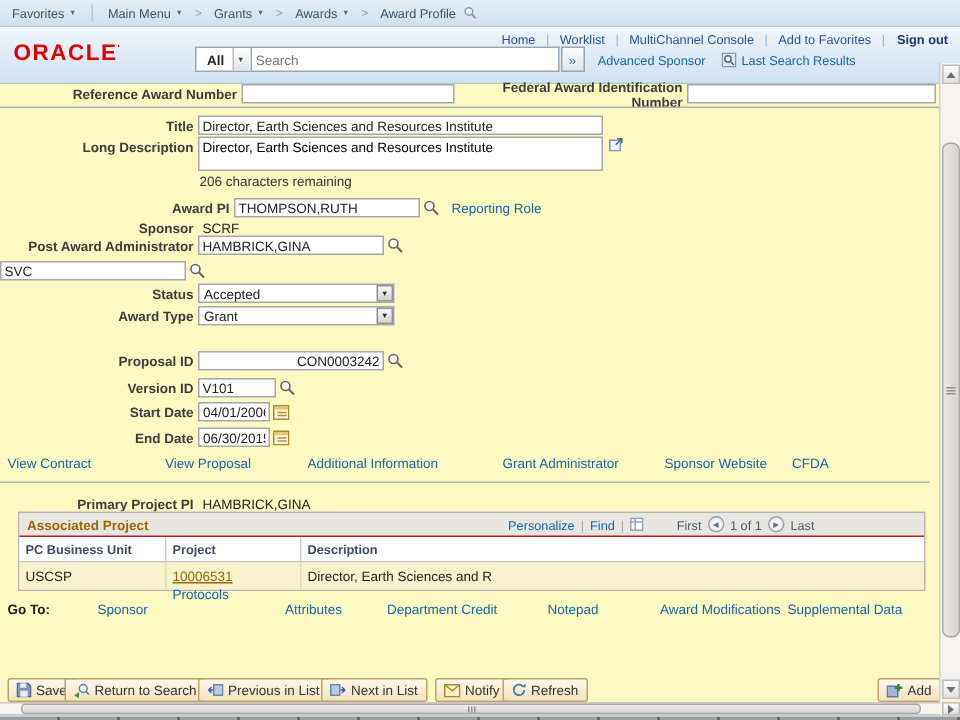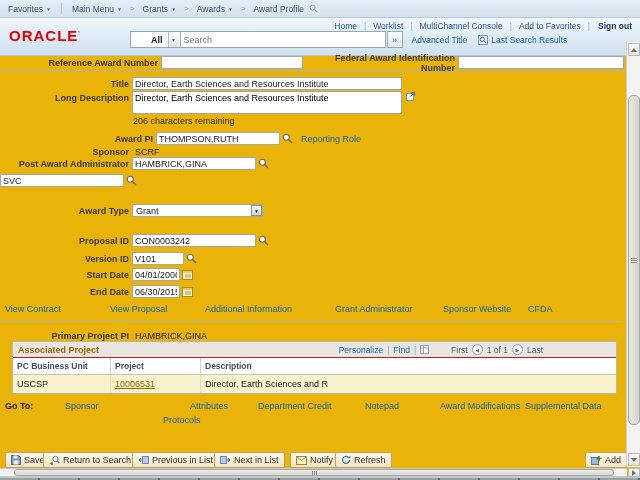--- a/index.html
+++ b/index.html
@@ -1,16 +1,16 @@
 <!DOCTYPE html>
 <html><head>
 <meta charset="utf-8">
 <style>
   html,body{margin:0;padding:0;background:#fff;}
-  .screen{position:relative;width:640px;height:480px;background:#eab308;overflow:hidden;
+  .screen{position:relative;width:640px;height:480px;background:#fef9c3;overflow:hidden;
     font-family:"Liberation Sans",sans-serif;font-size:9px;color:#222;}
   a{text-decoration:none;}
   .hlink{color:#1265b0;cursor:pointer;}
   
   .crumbbar{position:absolute;top:0;left:0;width:640px;height:18px;box-sizing:border-box;
     background:linear-gradient(#e4eef6,#d2e1ee);border-bottom:1px solid #b9cbdb;
     display:flex;align-items:center;padding-left:8px;color:#3d5166;font-size:8.5px;}
   .crumb{display:inline-flex;align-items:center;gap:3px;cursor:pointer;}
   .caret{font-size:5px;color:#5a6d80;}
   .sepline{width:1px;height:11px;background:#b7c7d5;margin:0 10px;}
@@ -19,21 +19,21 @@
   .headerband{position:absolute;top:18px;left:0;width:640px;height:37px;
     background:linear-gradient(#f0f6fb,#cfe1ef);border-bottom:1px solid #b2c8da;}
   .logo{position:absolute;left:9px;top:9px;font-size:15px;font-weight:bold;color:#e00000;letter-spacing:1px;}
   .logo sup{font-size:6px;}
   .utilbar{position:absolute;top:3px;right:8px;display:flex;align-items:center;font-size:8.5px;}
   .utillink{color:#27509b;margin:0 7px;cursor:pointer;}
   .utilsep{color:#9fb3c6;}
   .signout{color:#1d3a70;font-weight:bold;margin-left:8px;cursor:pointer;}
   .searchrow{position:absolute;top:13px;left:130px;display:flex;align-items:center;height:17px;}
   .scopebox{display:flex;align-items:center;height:17px;box-sizing:border-box;border:1px solid #9aa7b2;
-    background:#fff;padding-left:20px;cursor:pointer;}
+    background:#fff;padding-left:7px;cursor:pointer;}
   .scopeval{font-weight:bold;margin-right:5px;}
   .ddarrow{width:10px;height:15px;display:flex;align-items:center;justify-content:center;
     background:linear-gradient(#fff,#dde3e8);border-left:1px solid #b5bec6;font-size:5px;color:#444;margin-right:1px;}
   .searchinput{width:205px;height:17px;border:1px solid #9aa7b2;border-left:none;font-size:9px;
     padding:0 3px;box-sizing:border-box;color:#555;font-family:inherit;outline:none;}
   .gobtn{width:16px;height:17px;box-sizing:border-box;margin-left:1px;display:flex;align-items:center;
     justify-content:center;background:linear-gradient(#fdfdfd,#dde6ee);border:1px solid #9aa7b2;
     color:#2f6fae;font-size:9px;cursor:pointer;}
   .advlink{margin-left:9px;font-size:8.5px;}
   .lsr{margin-left:11px;display:flex;align-items:center;gap:3px;font-size:8.5px;}
@@ -145,21 +145,21 @@
       <span class="utilsep">|</span>
       <a class="signout">Sign out</a>
     </div>
     <div class="searchrow">
       <span class="scopebox">
         <span class="scopeval">All</span>
         <span class="ddarrow">▼</span>
       </span>
       <input class="searchinput" placeholder="Search" style="">
       <span class="gobtn">»</span>
-      <a class="hlink advlink">Advanced Title</a>
+      <a class="hlink advlink">Advanced Sponsor</a>
       <span class="lsr">
         <svg width="10" height="10" viewBox="0 0 10 10">
             <rect x="0.5" y="0.5" width="9" height="9" fill="#dcebf7" stroke="#7d98b3"></rect>
             <circle cx="4.3" cy="4.3" r="2.1" fill="#fff" stroke="#4a688c"></circle>
             <line x1="5.8" y1="5.8" x2="8.3" y2="8.3" stroke="#4a688c"></line>
           </svg>
         <a class="hlink">Last Search Results</a>
       </span>
     </div>
   </div>
@@ -213,32 +213,39 @@
   </div>
 
   <div class="row" style="top:174px;">
     <input class="inp" style="width: 124px;" value="SVC">
     <svg class="icn" width="11" height="11" viewBox="0 0 11 11">
         <circle cx="4.3" cy="4.3" r="3" fill="#fff" stroke="#666" stroke-width="1.1"></circle>
         <line x1="6.7" y1="6.7" x2="10" y2="10" stroke="#666" stroke-width="1.4"></line>
       </svg>
   </div>
 
+  <div class="row" style="top:189px;">
+    <span class="lbl">Status</span>
+    <span class="psel" style="width:131px;">
+      <span class="val">Accepted</span>
+      <span class="btn">▼</span>
+    </span>
+  </div>
 
   <div class="row" style="top:204px;">
     <span class="lbl">Award Type</span>
     <span class="psel" style="width:131px;">
       <span class="val">Grant</span>
       <span class="btn">▼</span>
     </span>
   </div>
 
   <div class="row" style="top:234px;">
     <span class="lbl">Proposal ID</span>
-    <input class="inp" style="width: 124px;" value="CON0003242">
+    <input class="inp" style="width: 124px; text-align: right;" value="CON0003242">
     <svg class="icn" width="11" height="11" viewBox="0 0 11 11">
         <circle cx="4.3" cy="4.3" r="3" fill="#fff" stroke="#666" stroke-width="1.1"></circle>
         <line x1="6.7" y1="6.7" x2="10" y2="10" stroke="#666" stroke-width="1.4"></line>
       </svg>
   </div>
 
   <div class="row" style="top:252px;">
     <span class="lbl">Version ID</span>
     <input class="inp" style="width: 52px;" value="V101">
     <svg class="icn" width="11" height="11" viewBox="0 0 11 11">
@@ -313,21 +320,21 @@
       <span class="cell c1">USCSP</span>
       <span class="cell c2">
           <a class="projlink">10006531</a>
         </span>
       <span class="cell c3">Director, Earth Sciences and R</span>
     </div>
   </div>
 
   <span class="plain" style="left:5px;top:401px;font-weight:bold;color:#222;">Go To:</span>
   <a class="hlink" style="position:absolute;top:401px;left:65px;">Sponsor</a>
-  <a class="hlink" style="position:absolute;top:415px;left:115px;margin-left:48px;">Protocols</a>
+  <a class="hlink" style="position:absolute;top:391px;left:115px;">Protocols</a>
   <a class="hlink" style="position:absolute;top:401px;left:190px;">Attributes</a>
   <a class="hlink" style="position:absolute;top:401px;left:258px;">Department Credit</a>
   <a class="hlink" style="position:absolute;top:401px;left:365px;">Notepad</a>
   <a class="hlink" style="position:absolute;top:401px;left:440px;">Award Modifications</a>
   <a class="hlink" style="position:absolute;top:401px;left:525px;">Supplemental Data</a>
 
   <span class="tbtn" style="left:5px;">
     <svg width="10" height="10" viewBox="0 0 10 10">
         <path d="M0.5 0.5 h7 l2 2 v7 h-9 z" fill="#8099c0" stroke="#51688f"></path>
         <rect x="2.5" y="5.5" width="5" height="4" fill="#e8edf4"></rect>

